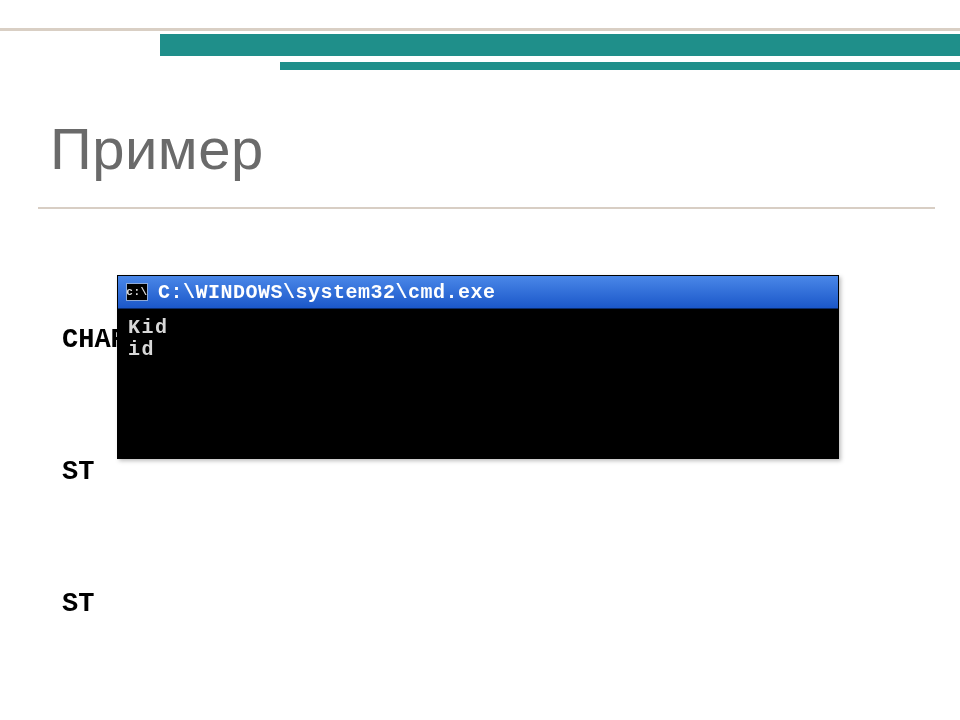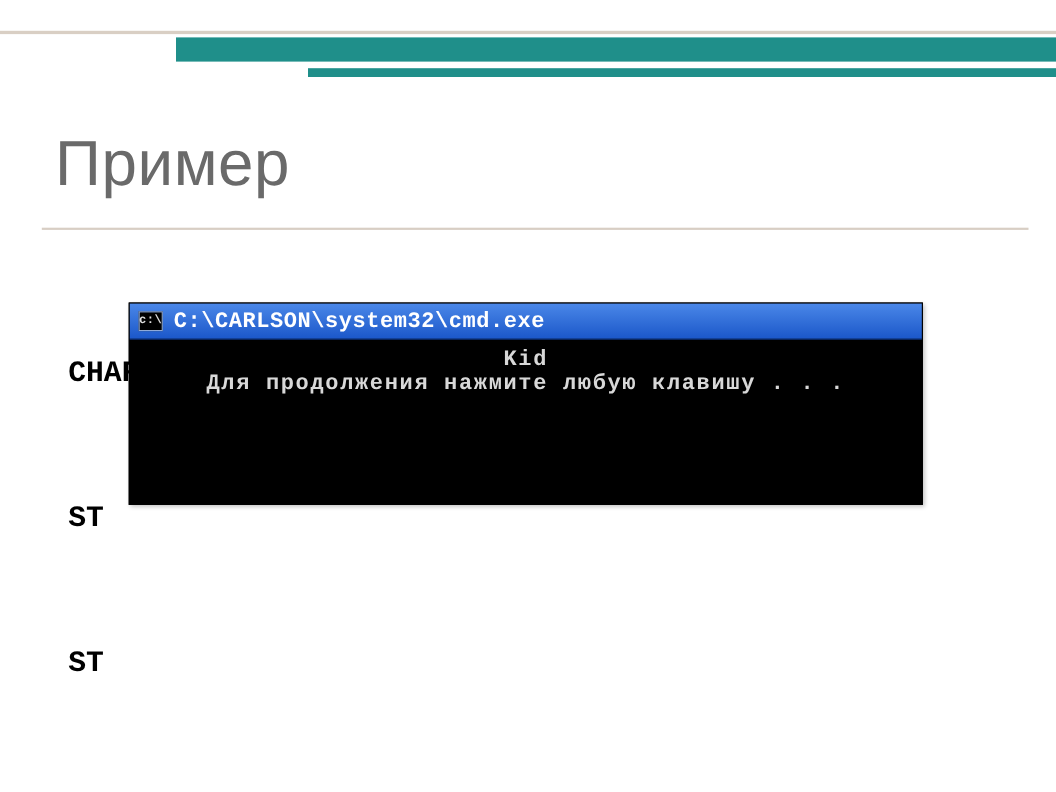--- a/index.html
+++ b/index.html
@@ -108,21 +108,20 @@
     align-items: center;
     justify-content: center;
   }
   .console-body {
     color: #d8d8d8;
     font-size: 20px;
     line-height: 22px;
     padding: 8px 10px 8px 10px;
     letter-spacing: 1.5px;
     font-weight: bold;
-    text-align: center;
   }
   .console-body div { white-space: pre; }
 
   .footer-bar {
     position: absolute;
     left: 0; right: 0; bottom: 0;
     height: 10px;
     background: #fff;
   }
 </style>
@@ -145,22 +144,22 @@
     
     
     
     
     
   </div>
 
   <div class="console">
     <div class="titlebar">
       <span class="icon">c:\</span>
-      <span>C:\CARLSON\system32\cmd.exe</span>
+      <span>C:\WINDOWS\system32\cmd.exe</span>
     </div>
     <div class="console-body">
       <div>Kid</div>
-      <div>Для продолжения нажмите любую клавишу . . .</div>
+      <div>id</div>
     </div>
   </div>
 
   <div class="footer-bar"></div>
 </div>
 
 </body></html>

